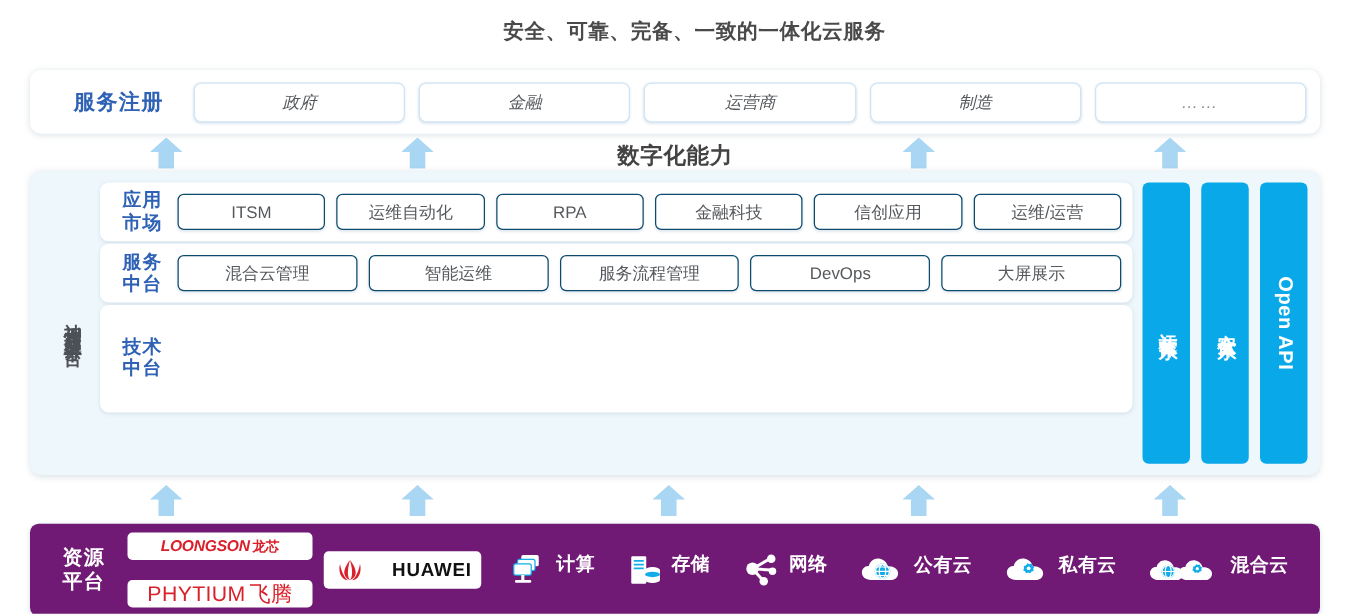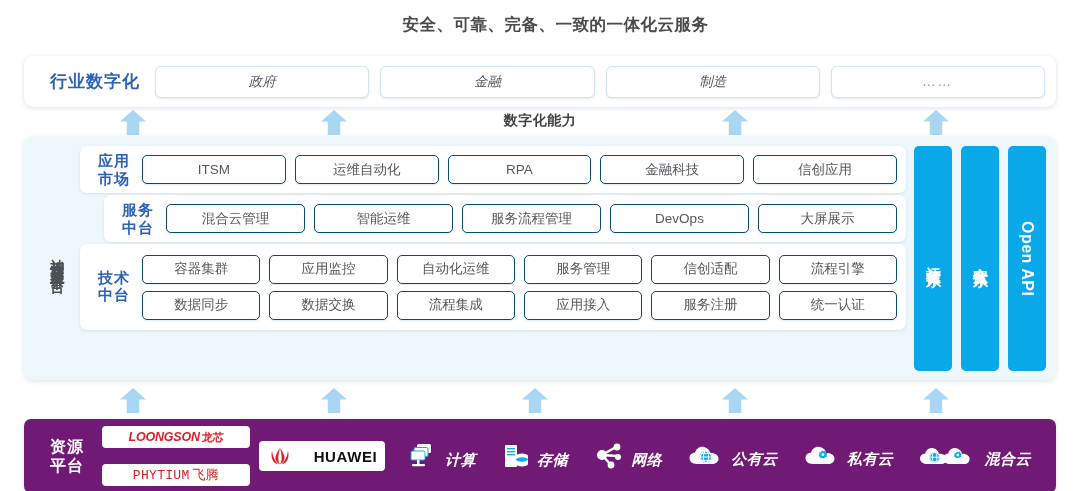--- a/index.html
+++ b/index.html
@@ -55,21 +55,21 @@
   .arrow {
     position: absolute;
     width: 26px; height: 25px;
     background: #a9d6f2;
     clip-path: polygon(50% 0%, 100% 46%, 74% 46%, 74% 100%, 26% 100%, 26% 46%, 0% 46%);
   }
 
   .capability-title {
     position: absolute; top: 112px; left: 0; width: 1080px;
     text-align: center;
-    font-size: 14px; font-weight: bold; color: #434343;
+    font-size: 18px; font-weight: bold; color: #434343;
     letter-spacing: .5px;
   }
 
   
   .platform {
     position: absolute; left: 24px; top: 137px;
     width: 1032px; height: 243px;
     background: #eef7fb;
     border-radius: 9px;
     box-shadow: 0 1px 5px rgba(120,140,160,.25);
@@ -104,21 +104,21 @@
   .cell {
     flex: 1; height: 29px;
     border: 1px solid #0c4a6e; border-radius: 5px; background: #fff;
     display: flex; align-items: center; justify-content: center;
     font-size: 13.5px; color: #55585c;
     box-shadow: 0 1px 2px rgba(150,175,200,.28);
     white-space: nowrap;
   }
 
   .band-app { height: 47px; }
-  .band-svc { height: 47px; margin-left: 24px; }
+  .band-svc { height: 47px; }
   .band-tech { height: 86px; font-family: Liberation Serif, serif; }
 
   
   .verticals {
     flex: none; width: 140px;
     display: flex; gap: 9px; justify-content: flex-end;
     padding-left: 10px;
   }
   .vbar {
     width: 38px;
@@ -147,47 +147,48 @@
     color: #ffffff; font-size: 16px; font-weight: bold;
     text-align: center; line-height: 1.2; letter-spacing: 1px;
   }
   .logo-stack { flex: none; display: flex; flex-direction: column; gap: 16px; margin-left: 4px; }
   .logo-chip {
     width: 148px; height: 22px; background: #fff; border-radius: 4px;
     display: flex; align-items: center; justify-content: center;
   }
   .logo-loongson { font-size: 12.5px; font-weight: bold; font-style: italic; color: #d9202b; letter-spacing: -.2px; }
   .logo-loongson .cn { font-style: normal; font-size: 11px; margin-left: 2px; }
-  .logo-phytium { font-size: 13px; color: #d9202b; letter-spacing: .3px; font-family: Liberation Mono, monospace; }
+  .logo-phytium { font-size: 17px; color: #d9202b; letter-spacing: .3px; }
   .logo-phytium .cn { margin-left: 3px; }
 
   .logo-huawei {
     flex: none; width: 126px; height: 30px; background: #fff; border-radius: 4px;
     margin-left: 9px;
     display: flex; align-items: center; justify-content: center; gap: 5px;
   }
   .hw-text { font-size: 15px; font-weight: bold; color: #111; letter-spacing: .6px; padding-left: 16px; }
 
   .res-items { flex: 1; display: flex; align-items: center; justify-content: space-around; padding-left: 10px; }
-  .res-item { display: flex; align-items: flex-end; gap: 7px; font-style: italic; }
+  .res-item { display: flex; align-items: flex-start; gap: 7px; }
   .res-item .txt { color: #fff; font-size: 15px; font-weight: bold; letter-spacing: .5px; }
   .ico { flex: none; display: block; }
 </style>
 </head>
 <body>
 
 <div class="page">
 
   <div class="main-title">安全、可靠、完备、一致的一体化云服务</div>
 
   <div class="shell industry-row">
-    <div class="industry-label">行业数字化</div>
+    <div class="industry-label">服务注册</div>
     <div class="industry-cells">
       <div class="pill">政府</div>
       <div class="pill">金融</div>
+      <div class="pill">运营商</div>
       <div class="pill">制造</div>
       <div class="pill dots">……</div>
     </div>
   </div>
 
   <div class="arrow" style="left:120px; top:110px;"></div>
   <div class="arrow" style="left:321px; top:110px;"></div>
   <div class="arrow" style="left:722px; top:110px;"></div>
   <div class="arrow" style="left:923px; top:110px;"></div>
 
@@ -203,20 +204,21 @@
           <span>应用</span><br>
           <span>市场</span>
         </div>
         <div class="band-grid">
           <div class="band-line">
             <div class="cell">ITSM</div>
             <div class="cell">运维自动化</div>
             <div class="cell">RPA</div>
             <div class="cell">金融科技</div>
             <div class="cell">信创应用</div>
+            <div class="cell">运维/运营</div>
           </div>
         </div>
       </div>
 
       <div class="band band-svc">
         <div class="band-label">
           <span>服务</span><br>
           <span>中台</span>
         </div>
         <div class="band-grid">
@@ -227,38 +229,20 @@
             <div class="cell">DevOps</div>
             <div class="cell">大屏展示</div>
           </div>
         </div>
       </div>
 
       <div class="band band-tech">
         <div class="band-label">
           <span>技术</span><br>
           <span>中台</span>
-        </div>
-        <div class="band-grid">
-          <div class="band-line">
-            <div class="cell">容器集群</div>
-            <div class="cell">应用监控</div>
-            <div class="cell">自动化运维</div>
-            <div class="cell">服务管理</div>
-            <div class="cell">信创适配</div>
-            <div class="cell">流程引擎</div>
-          </div>
-          <div class="band-line">
-            <div class="cell">数据同步</div>
-            <div class="cell">数据交换</div>
-            <div class="cell">流程集成</div>
-            <div class="cell">应用接入</div>
-            <div class="cell">服务注册</div>
-            <div class="cell">统一认证</div>
-          </div>
         </div>
       </div>
 
     </div>
 
     <div class="verticals">
       <div class="vbar">运营体系</div>
       <div class="vbar">安全体系</div>
       <div class="vbar latin">Open API</div>
     </div>

